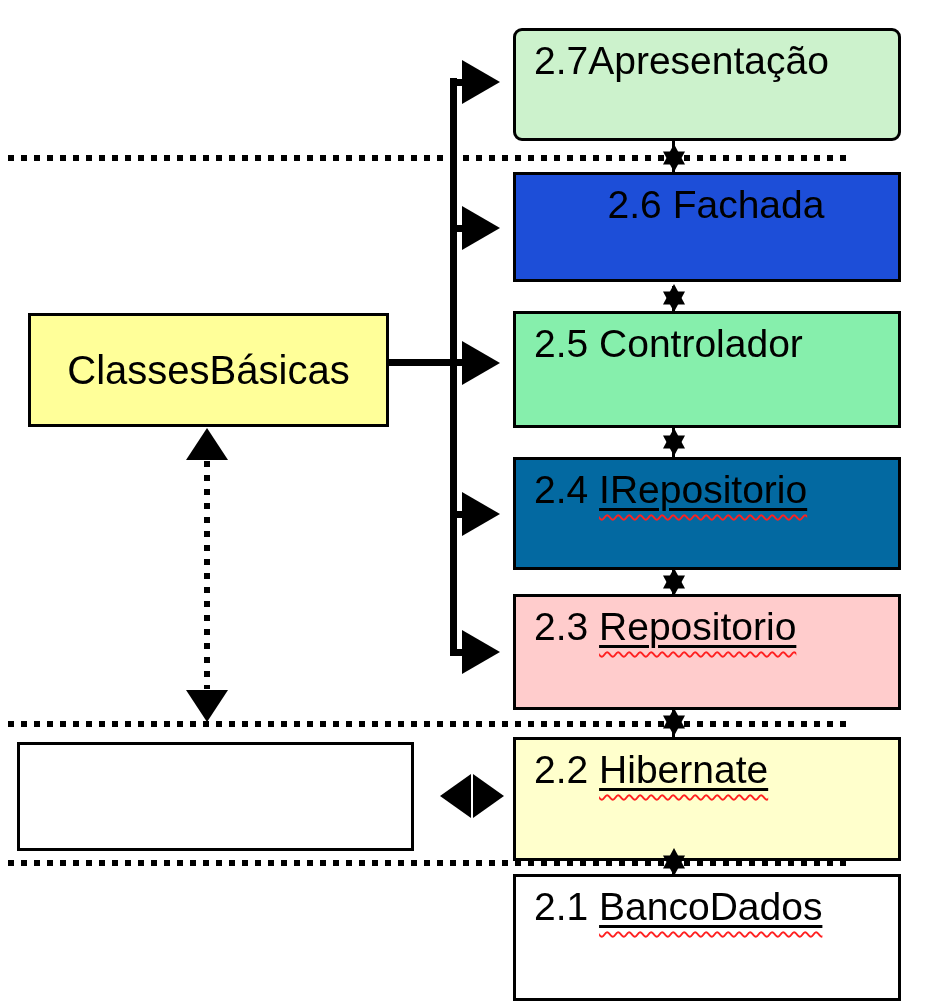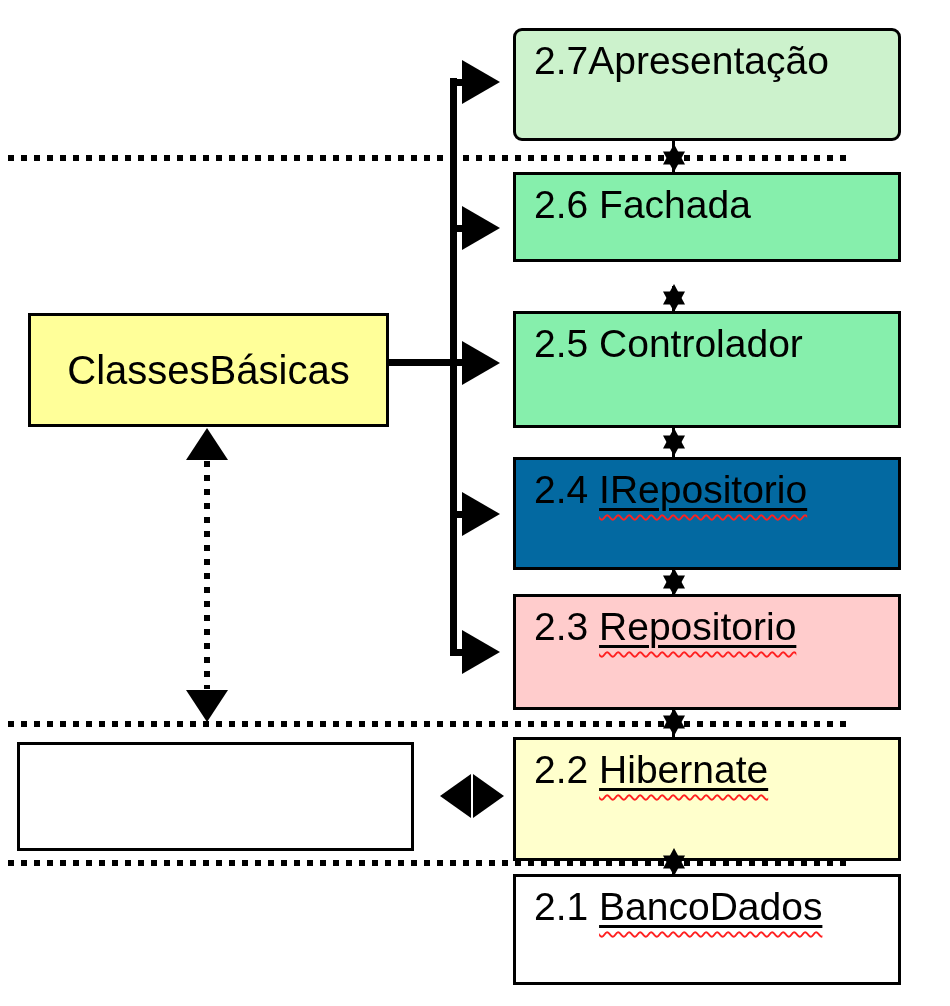--- a/index.html
+++ b/index.html
@@ -67,36 +67,36 @@
 
 <div id="canvas">
 
   <div class="dotline-h" style="top:155px"></div>
   <div class="dotline-h" style="top:721px"></div>
   <div class="dotline-h" style="top:860px"></div>
 
   <div class="layer-box" style="top: 28px; height: 113px; background-color: rgb(204, 242, 204); border-radius: 9px;">
     <div class="layer-label"><span>2.7</span><span>Apresentação</span></div>
   </div>
-  <div class="layer-box" style="top: 172px; height: 90px; background-color: #86efac;">
+  <div class="layer-box" style="top: 172px; height: 110px; background-color: #1d4ed8; text-align: center;">
     <div class="layer-label"><span>2.6 </span><span>Fachada</span></div>
   </div>
   <div class="layer-box" style="top: 311px; height: 117px; background-color: #86efac;">
     <div class="layer-label"><span>2.5 </span><span>Controlador</span></div>
   </div>
   <div class="layer-box" style="top: 457px; height: 113px; background-color: #0369a1;">
     <div class="layer-label"><span>2.4 </span><span class="wavy"><span class="solid">IRepositorio</span></span></div>
   </div>
   <div class="layer-box" style="top: 594px; height: 116px; background-color: rgb(255, 204, 204);">
     <div class="layer-label"><span>2.3 </span><span class="wavy"><span class="solid">Repositorio</span></span></div>
   </div>
   <div class="layer-box" style="top: 737px; height: 124px; background-color: rgb(255, 255, 204);">
     <div class="layer-label"><span>2.2 </span><span class="wavy"><span class="solid">Hibernate</span></span></div>
   </div>
-  <div class="layer-box" style="top: 874px; height: 111px; background-color: rgb(255, 255, 255);">
+  <div class="layer-box" style="top: 874px; height: 127px; background-color: rgb(255, 255, 255);">
     <div class="layer-label"><span>2.1 </span><span class="wavy"><span class="solid">BancoDados</span></span></div>
   </div>
 
   <div class="side-box" style="left: 28px; top: 313px; width: 361px; height: 114px; background-color: rgb(255, 255, 153);">
     <span>Classes</span>
     <span>Básicas</span>
   </div>
   <div class="side-box" style="left: 17px; top: 742px; width: 397px; height: 109px; background-color: rgb(255, 255, 255);">
   </div>
 

